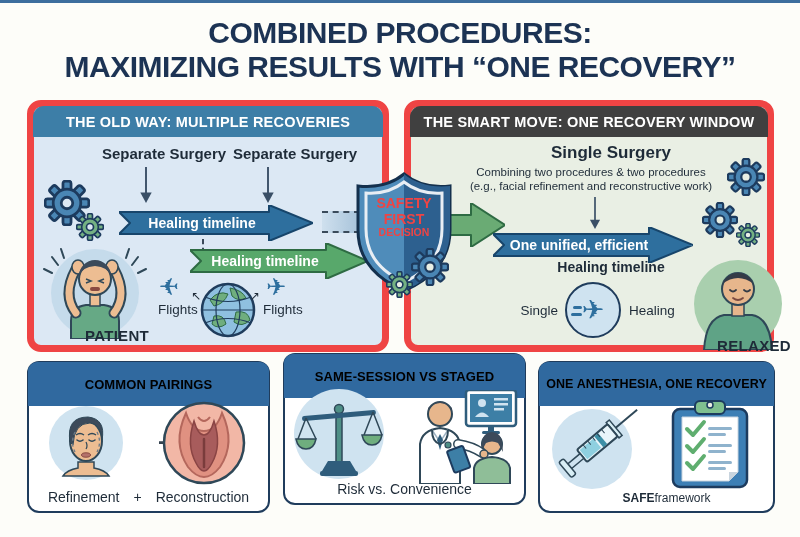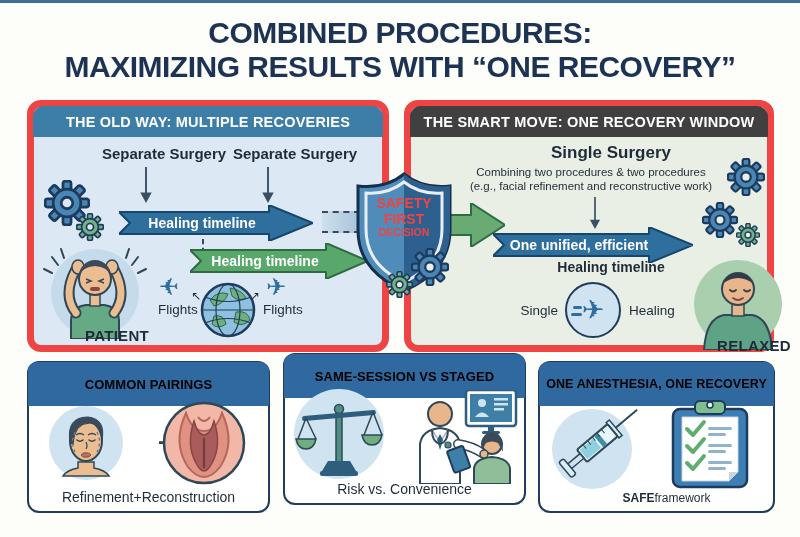--- a/index.html
+++ b/index.html
@@ -21,21 +21,21 @@
   .b{font-weight:bold;margin-left:20px;}
   .center{text-align:center;}
   .block-arrow{position:absolute;}
   .block-arrow svg{position:absolute;left:0;top:0;width:100%;height:100%;}
   .arrow-label{position:absolute;left:6px;right:34px;top:0;bottom:0;display:flex;align-items:center;
     justify-content:center;color:#fff;font-weight:bold;font-size:14px;white-space:nowrap;}
   .gear{position:absolute;}
   .down-arrow{position:absolute;}
   .plane{position:absolute;color:#2e6f9e;font-size:24px;line-height:1;}
   .flipped{transform:scaleX(-1);}
-  .caption-row{position:absolute;left:0;right:0;display:flex;justify-content:center;
+  .caption-row{position:absolute;left:0;right:0;display:flex;justify-content:center;gap:14px;
     color:#1e2b38;font-size:14px;}
   .shield-text{position:absolute;left:0;right:0;top:26px;text-align:center;color:#ef4444;
     font-weight:bold;line-height:1.12;}
   .flight-circle{position:absolute;width:56px;height:56px;border-radius:50%;background:#cfe3f0;
     border:2px solid #1f3c5c;display:flex;align-items:center;justify-content:center;box-sizing:border-box;}
   .speedline{position:absolute;height:2.5px;background:#2e6f9e;border-radius:2px;}
   .dashed-bar{position:absolute;border-top:2.5px dashed #3a4a5a;border-bottom:2.5px dashed #3a4a5a;
     background:linear-gradient(90deg,#cfe0ee,#84a9c8);}
   .dash-vert{position:absolute;border-left:2.5px dashed #3a4a5a;}
 </style>

